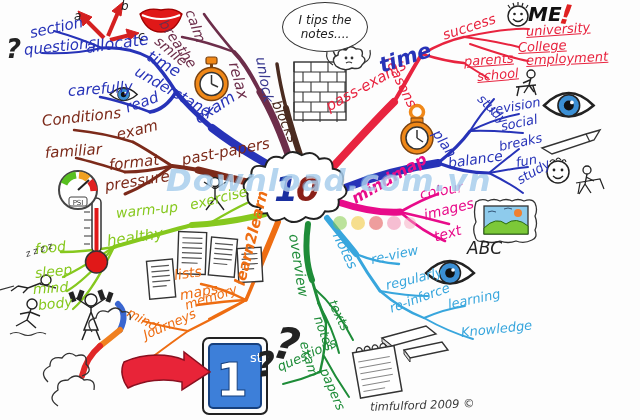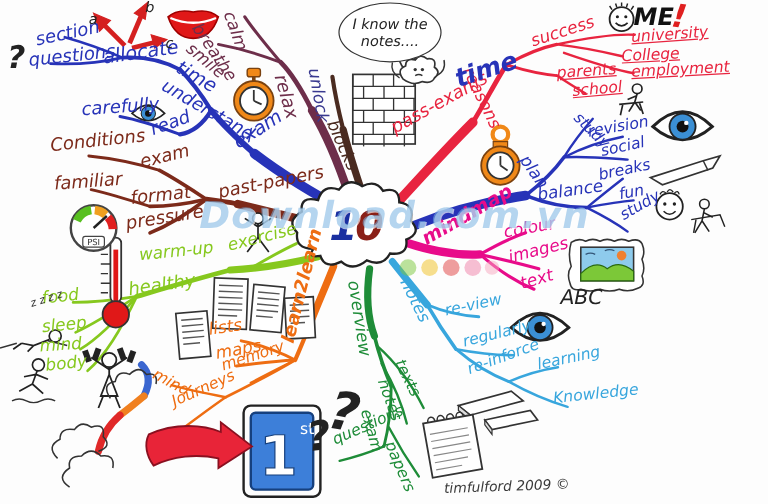--- a/index.html
+++ b/index.html
@@ -324,21 +324,21 @@
       <path d="M24,62 Q8,62 10,48 Q0,38 14,30 Q12,16 28,20 Q32,6 46,11 Q54,0 66,8 Q78,2 84,12
                Q98,8 98,22 Q112,24 108,38 Q118,48 104,54 Q106,68 90,66 Q84,78 70,72 Q58,82 48,73
                Q34,80 30,68 Q18,70 24,62 Z" fill="#ffffff" stroke="#222" stroke-width="2"></path>
     </svg>
     <div class="cloud-text">
       <span class="cloud-num"><span class="n1">1</span><span class="n0">0</span></span>
     </div>
   </div>
 
   <div class="bubble">
-    <div>I know the</div>
+    <div>I tips the</div>
     <div>notes....</div>
   </div>
 
   <div id="labels">
       <div class="lbl" style="left: 6px; top: 36px; color: rgb(34, 34, 34); font-size: 26px; transform: rotate(0deg); font-weight: bold;">?</div>
       <div class="lbl" style="left: 30px; top: 26px; color: rgb(39, 51, 184); font-size: 15px; transform: rotate(-12deg);">section</div>
       <div class="lbl" style="left: 24px; top: 43px; color: rgb(39, 51, 184); font-size: 15px; transform: rotate(-6deg);">questions</div>
       <div class="lbl" style="left: 86px; top: 40px; color: rgb(39, 51, 184); font-size: 16px; transform: rotate(-8deg);">allocate</div>
       <div class="lbl" style="left: 74px; top: 10px; color: rgb(34, 34, 34); font-size: 12px; transform: rotate(0deg);">a</div>
       <div class="lbl" style="left: 121px; top: 0px; color: rgb(34, 34, 34); font-size: 12px; transform: rotate(0deg);">b</div>

